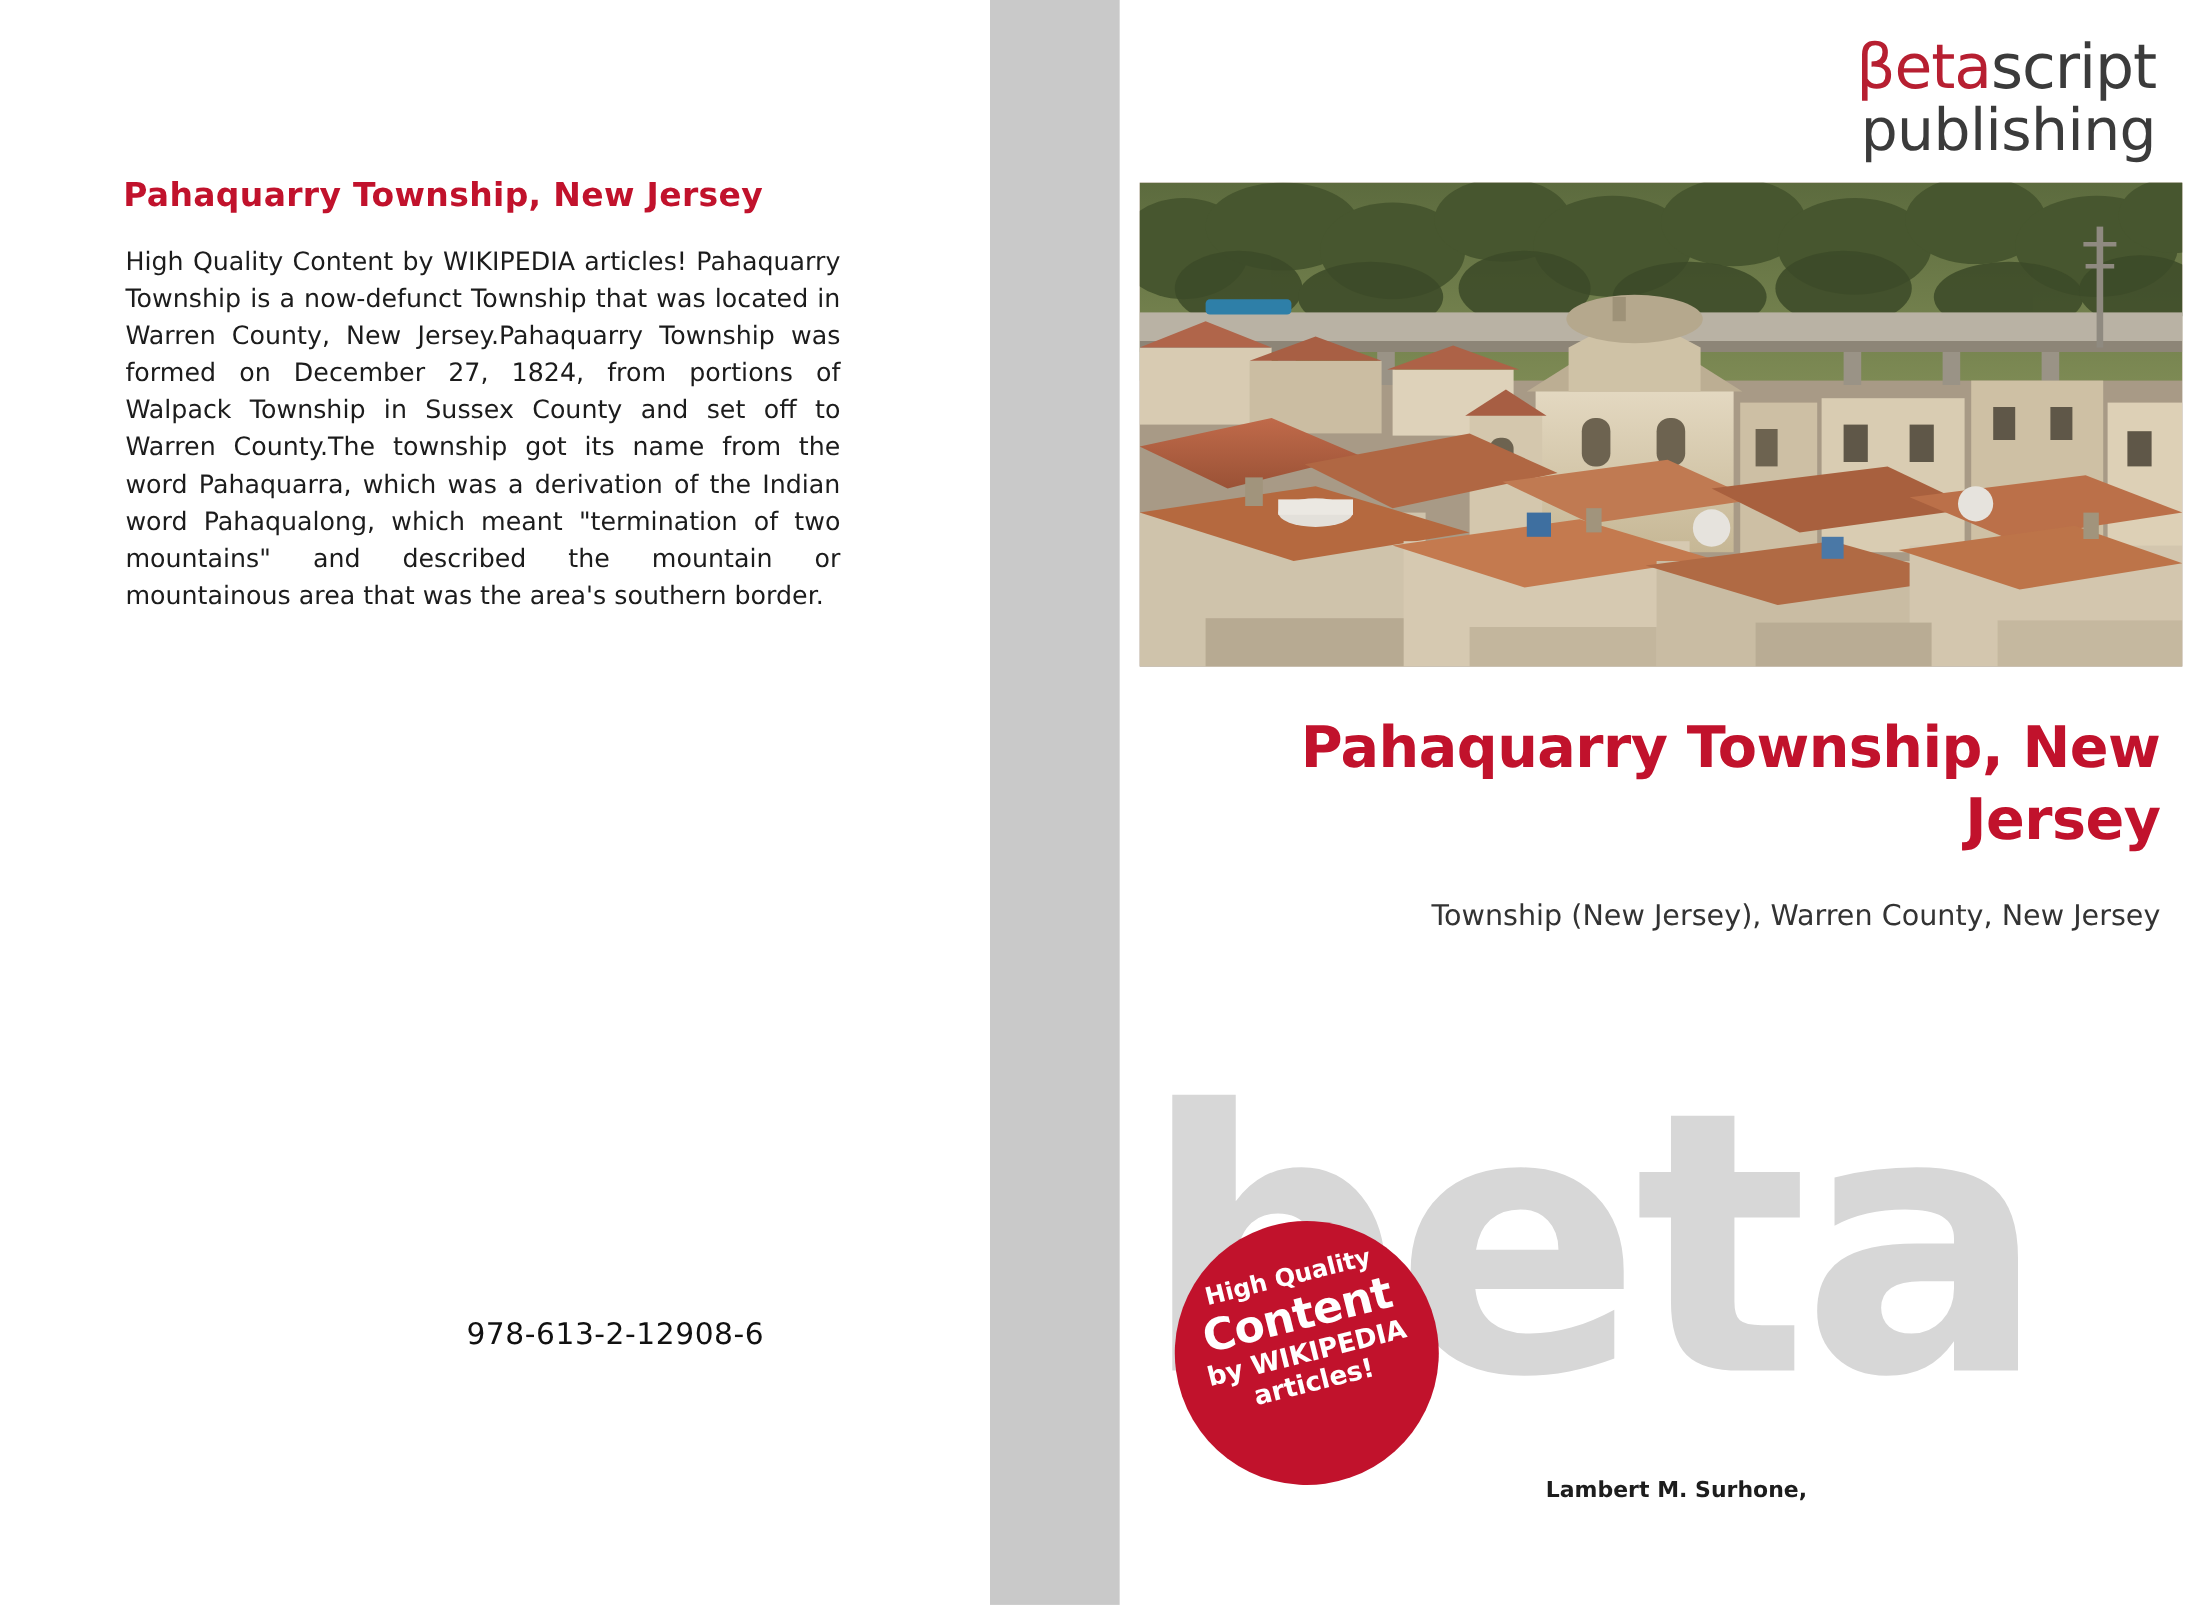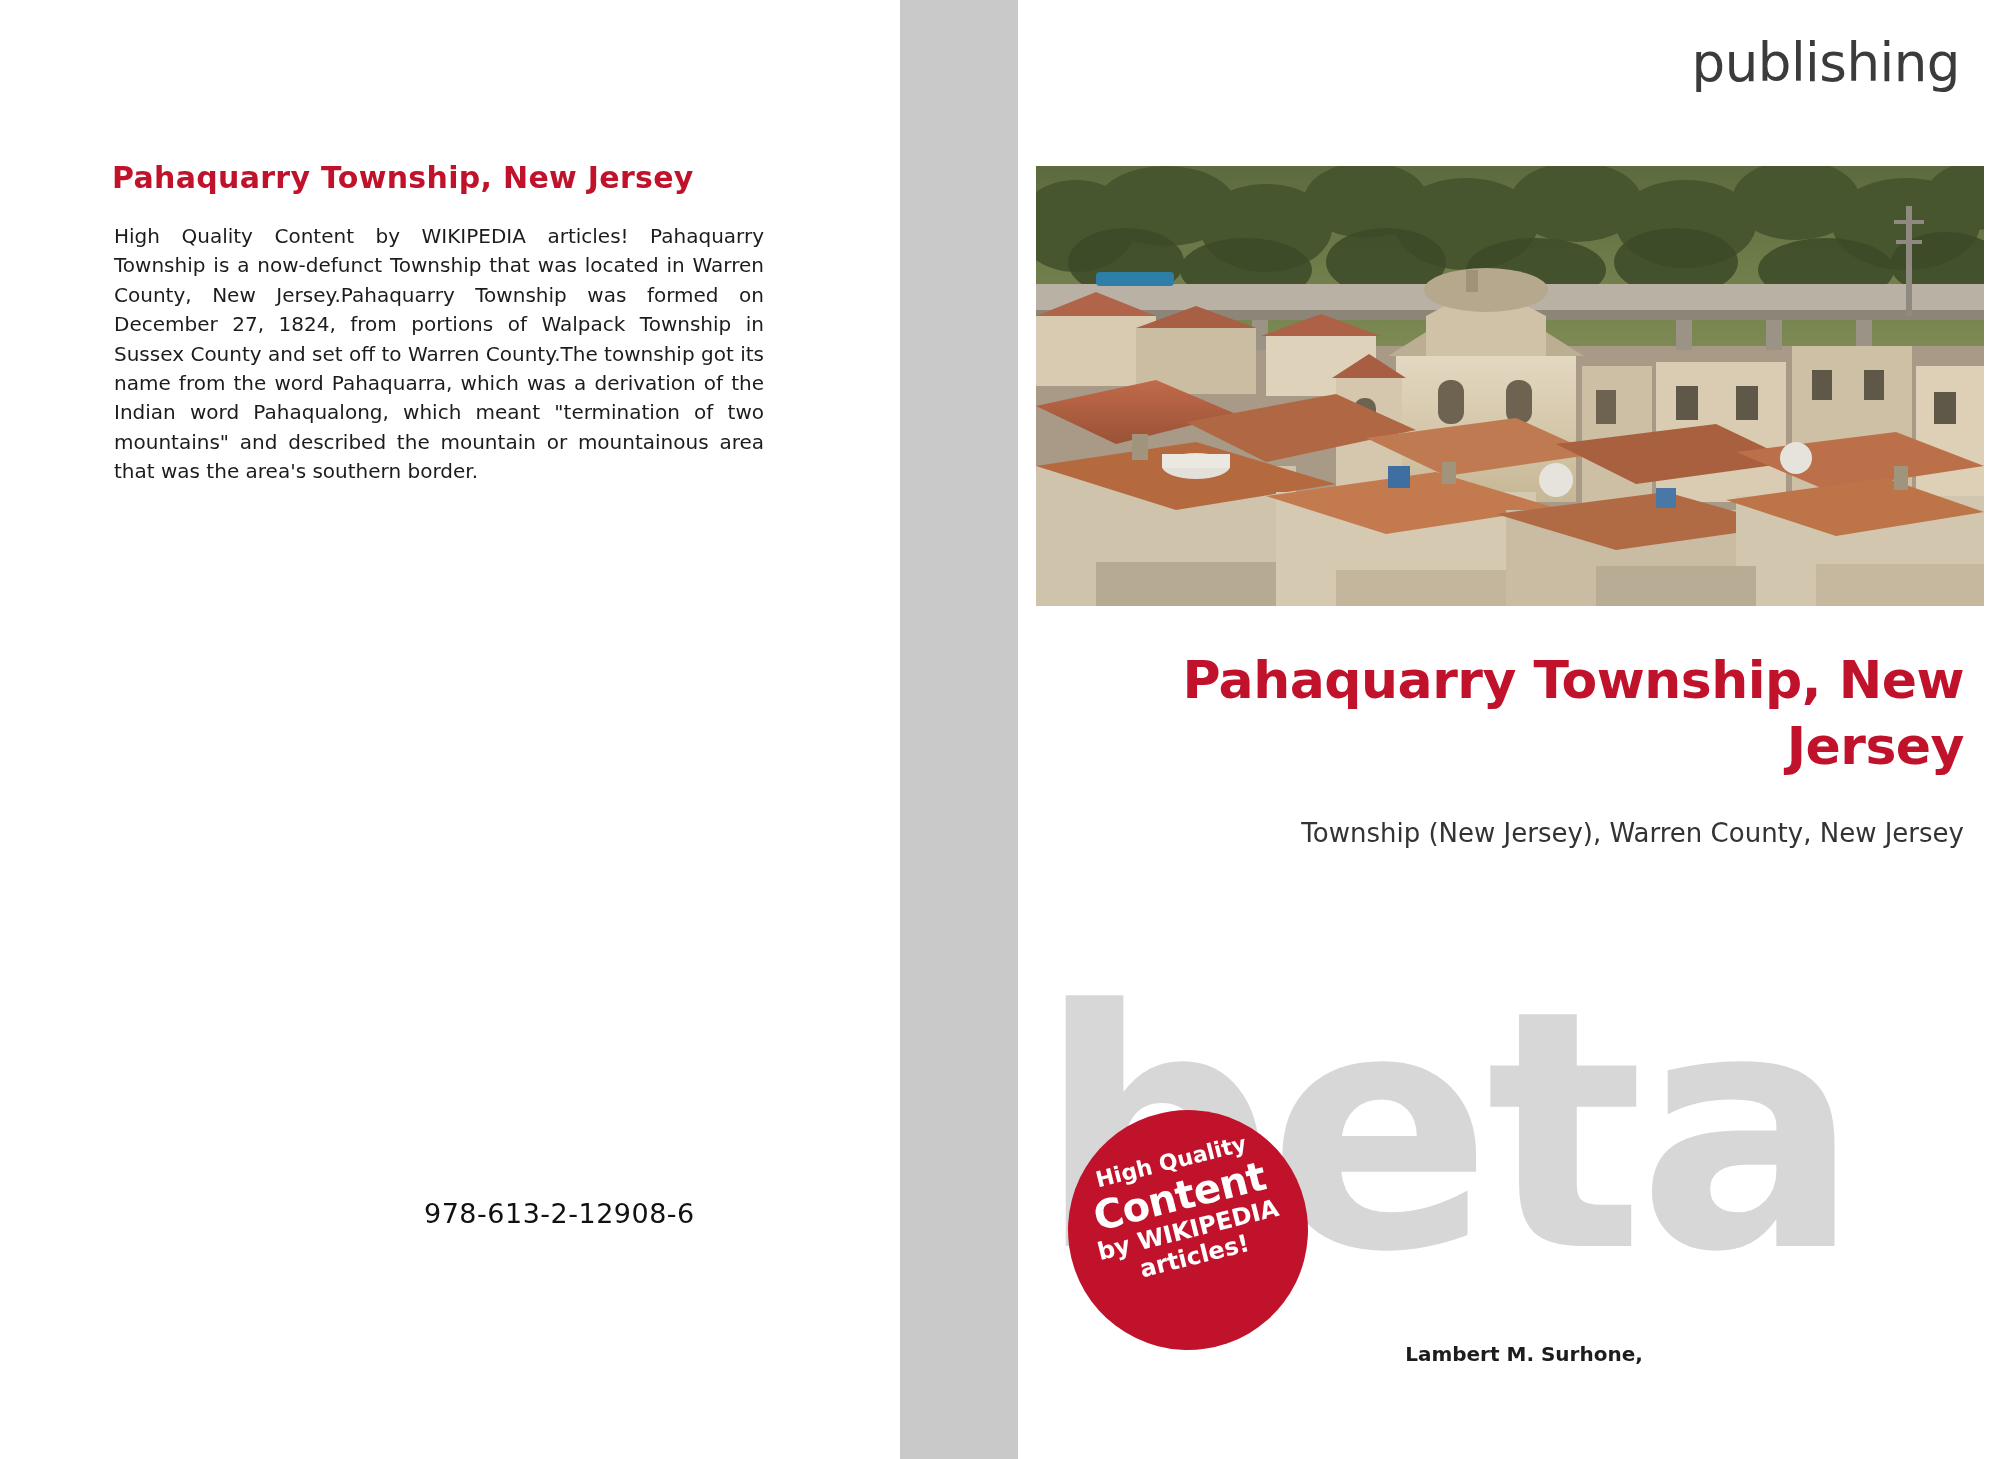--- a/index.html
+++ b/index.html
@@ -50,21 +50,21 @@
     font-size: 30px;
     font-weight: bold;
     letter-spacing: 0.3px;
   }
 
   .back-blurb {
     position: absolute;
     left: 114px;
     top: 222px;
     width: 650px;
-    font-size: 20px;
+    font-size: 23px;
     line-height: 1.47;
     color: #1c1c1c;
     text-align: justify;
   }
 
   
   .barcode-wrap {
     position: absolute;
     left: 118px;
     top: 1090px;
@@ -240,20 +240,21 @@
     <div class="isbn-text">978-613-2-12908-6</div>
   </div>
 
   <div class="spine"></div>
 
   <div class="front">
 
     <div class="watermark">beta</div>
 
     <div class="logo">
+      <div class="l1"><span class="beta">βeta</span><span>script</span></div>
       <div class="l2">publishing</div>
     </div>
 
     <div class="photo">
       <svg width="948" height="440" viewBox="0 0 948 440" xmlns="http://www.w3.org/2000/svg">
         <defs>
           <linearGradient id="sky" x1="0" y1="0" x2="0" y2="1">
             <stop offset="0%" stop-color="#5c6b3e"></stop>
             <stop offset="100%" stop-color="#7d8a54"></stop>
           </linearGradient>

